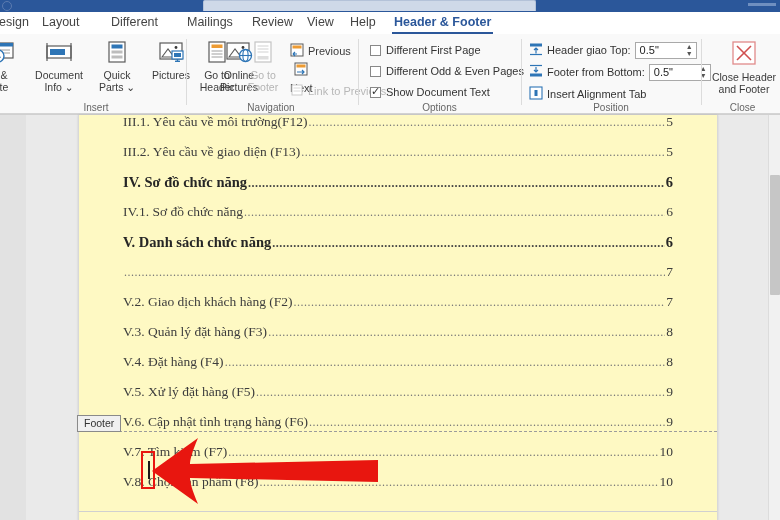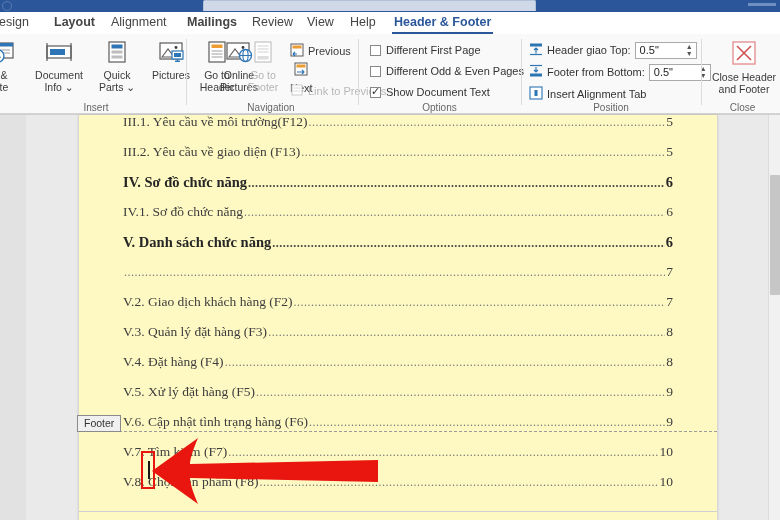--- a/index.html
+++ b/index.html
@@ -194,23 +194,23 @@
 <div id="app">
 
   <div class="titlebar">
     <div class="tb-dot"></div>
     <div class="searchbox"></div>
     <div class="tb-right"></div>
   </div>
 
   <div class="tabstrip">
     <div class="tab" style="left:-12px;">Design</div>
-    <div class="tab" style="left:52px;font-weight:bold;">Layout</div>
-    <div class="tab" style="left:109px;">Alignment</div>
-    <div class="tab" style="left:185px;font-weight:bold;">Mailings</div>
+    <div class="tab" style="left:40px;">Layout</div>
+    <div class="tab" style="left:109px;">Different</div>
+    <div class="tab" style="left:185px;">Mailings</div>
     <div class="tab" style="left:250px;">Review</div>
     <div class="tab" style="left:305px;">View</div>
     <div class="tab" style="left:348px;">Help</div>
     <div class="tab active" style="left:392px;">Header &amp; Footer</div>
   </div>
 
   <div class="ribbon">
 
     <div class="rgroup" style="left:-24px; width:200px;">
 

